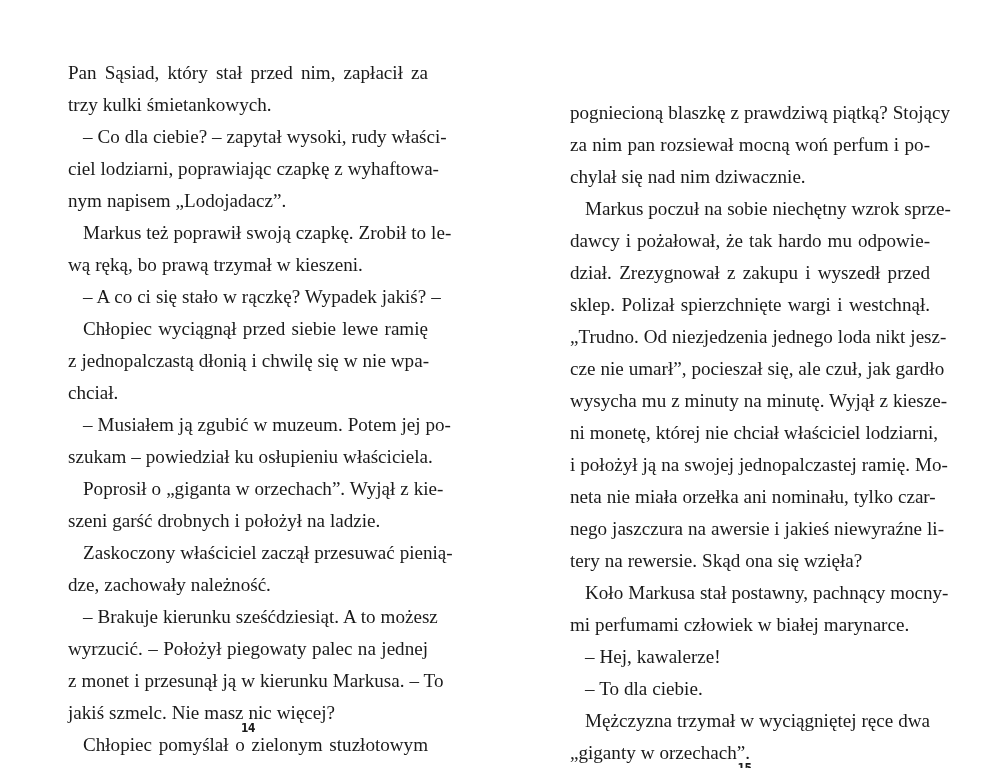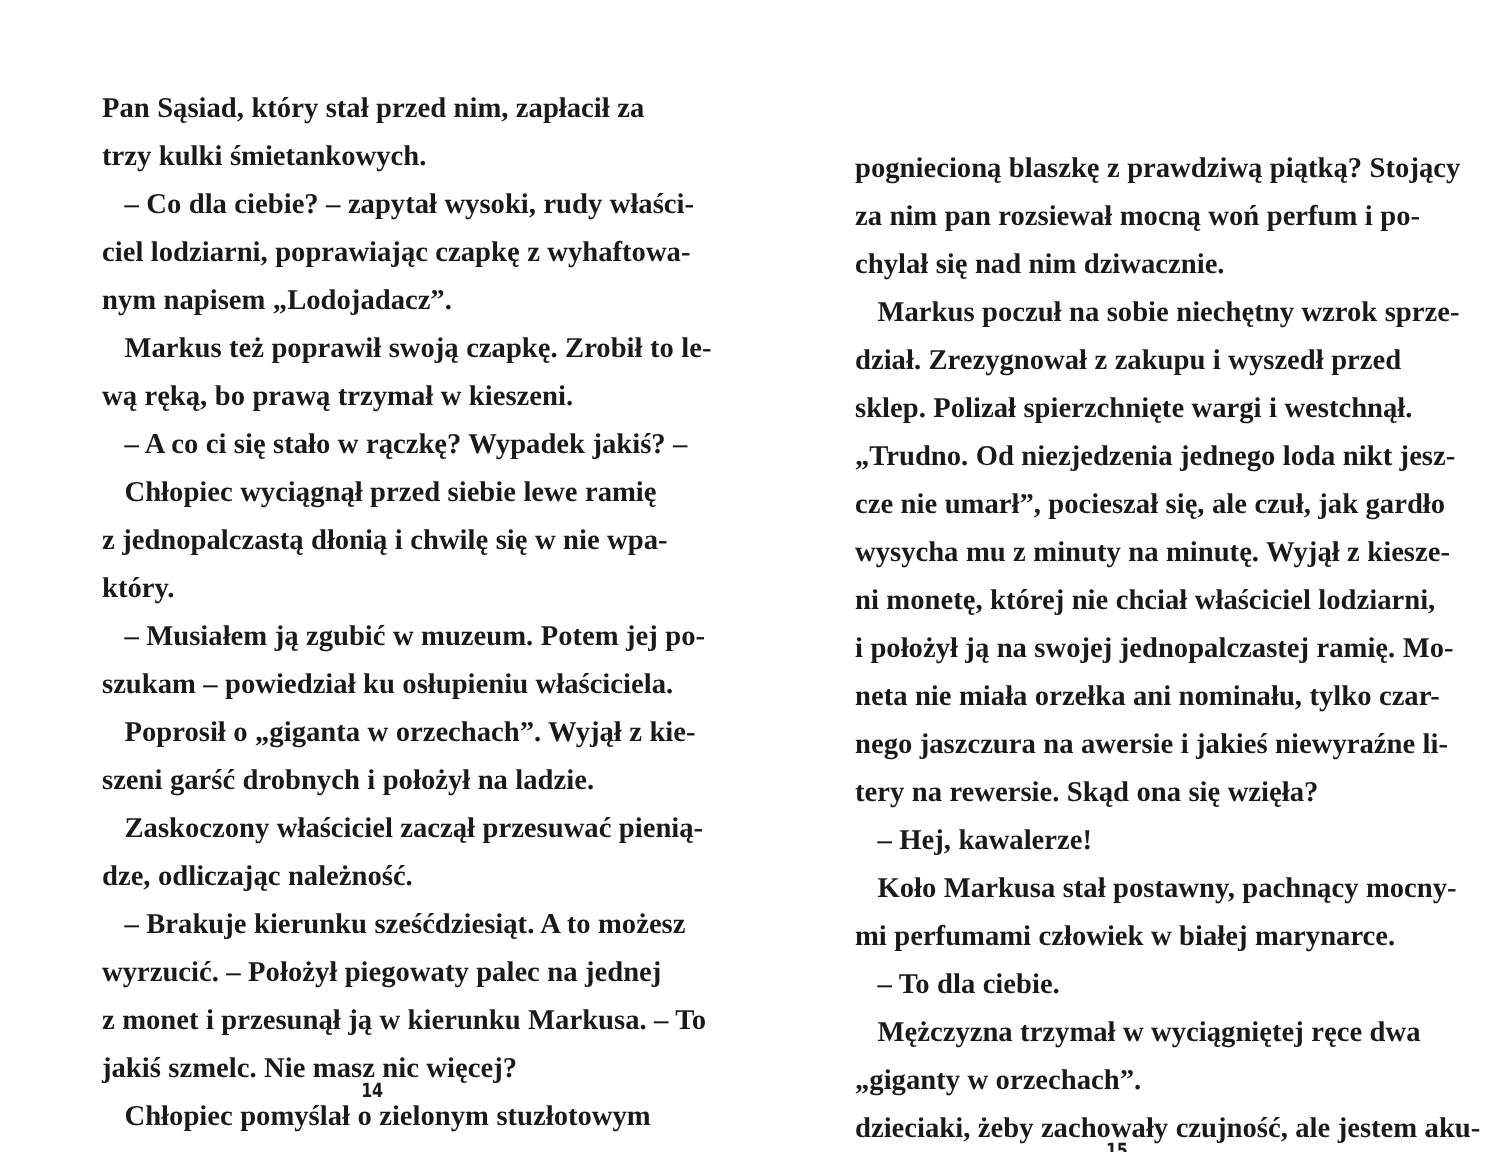--- a/index.html
+++ b/index.html
@@ -63,21 +63,20 @@
     text-indent: 0;
     white-space: normal;
   }
 
   
   .ln {
     display: block;
     text-align: justify;
     text-align-last: justify;
     white-space: pre;
-    font-weight: bold;
   }
   .ln.last {
     text-align-last: left;
   }
   .ln.indent {
     text-indent: 15px;
   }
 
   .folio {
     position: absolute;
@@ -112,33 +111,33 @@
         <p class="para">
           <span class="ln indent">Markus też poprawił swoją czapkę. Zrobił to le-</span>
           <span class="ln last">wą ręką, bo prawą trzymał w kieszeni.</span>
         </p>
         <p class="para">
           <span class="ln indent">– A co ci się stało w rączkę? Wypadek jakiś? –</span>
         </p>
         <p class="para">
           <span class="ln indent">Chłopiec wyciągnął przed siebie lewe ramię</span>
           <span class="ln">z jednopalczastą dłonią i chwilę się w nie wpa-</span>
-          <span class="ln last">który.</span>
+          <span class="ln last">chciał.</span>
         </p>
         <p class="para">
           <span class="ln indent">– Musiałem ją zgubić w muzeum. Potem jej po-</span>
           <span class="ln last">szukam – powiedział ku osłupieniu właściciela.</span>
         </p>
         <p class="para">
           <span class="ln indent">Poprosił o „giganta w orzechach”. Wyjął z kie-</span>
           <span class="ln last">szeni garść drobnych i położył na ladzie.</span>
         </p>
         <p class="para">
           <span class="ln indent">Zaskoczony właściciel zaczął przesuwać pienią-</span>
-          <span class="ln last">dze, odliczając należność.</span>
+          <span class="ln last">dze, zachowały należność.</span>
         </p>
         <p class="para">
           <span class="ln indent">– Brakuje kierunku sześćdziesiąt. A to możesz</span>
           <span class="ln">wyrzucić. – Położył piegowaty palec na jednej</span>
           <span class="ln">z monet i przesunął ją w kierunku Markusa. – To</span>
           <span class="ln last">jakiś szmelc. Nie masz nic więcej?</span>
         </p>
         <p class="para">
           <span class="ln indent">Chłopiec pomyślał o zielonym stuzłotowym</span>
         </p>
@@ -148,37 +147,38 @@
 
   <div class="page page-right">
     <div class="text-block">
         <p class="para">
           <span class="ln">pogniecioną blaszkę z prawdziwą piątką? Stojący</span>
           <span class="ln">za nim pan rozsiewał mocną woń perfum i po-</span>
           <span class="ln last">chylał się nad nim dziwacznie.</span>
         </p>
         <p class="para">
           <span class="ln indent">Markus poczuł na sobie niechętny wzrok sprze-</span>
+          <span class="ln">dawcy i pożałował, że tak hardo mu odpowie-</span>
           <span class="ln">dział. Zrezygnował z zakupu i wyszedł przed</span>
           <span class="ln">sklep. Polizał spierzchnięte wargi i westchnął.</span>
           <span class="ln">„Trudno. Od niezjedzenia jednego loda nikt jesz-</span>
           <span class="ln">cze nie umarł”, pocieszał się, ale czuł, jak gardło</span>
           <span class="ln">wysycha mu z minuty na minutę. Wyjął z kiesze-</span>
           <span class="ln">ni monetę, której nie chciał właściciel lodziarni,</span>
           <span class="ln">i położył ją na swojej jednopalczastej ramię. Mo-</span>
           <span class="ln">neta nie miała orzełka ani nominału, tylko czar-</span>
           <span class="ln">nego jaszczura na awersie i jakieś niewyraźne li-</span>
           <span class="ln last">tery na rewersie. Skąd ona się wzięła?</span>
         </p>
         <p class="para">
-          <span class="ln last indent">– Hej, kawalerze!</span>
+          <span class="ln indent">Koło Markusa stał postawny, pachnący mocny-</span>
+          <span class="ln last">mi perfumami człowiek w białej marynarce.</span>
         </p>
         <p class="para">
-          <span class="ln indent">Koło Markusa stał postawny, pachnący mocny-</span>
-          <span class="ln last">mi perfumami człowiek w białej marynarce.</span>
+          <span class="ln last indent">– Hej, kawalerze!</span>
         </p>
         <p class="para">
           <span class="ln last indent">– To dla ciebie.</span>
         </p>
         <p class="para">
           <span class="ln indent">Mężczyzna trzymał w wyciągniętej ręce dwa</span>
           <span class="ln last">„giganty w orzechach”.</span>
         </p>
         <p class="para">
           <span class="ln">dzieciaki, żeby zachowały czujność, ale jestem aku-</span>

